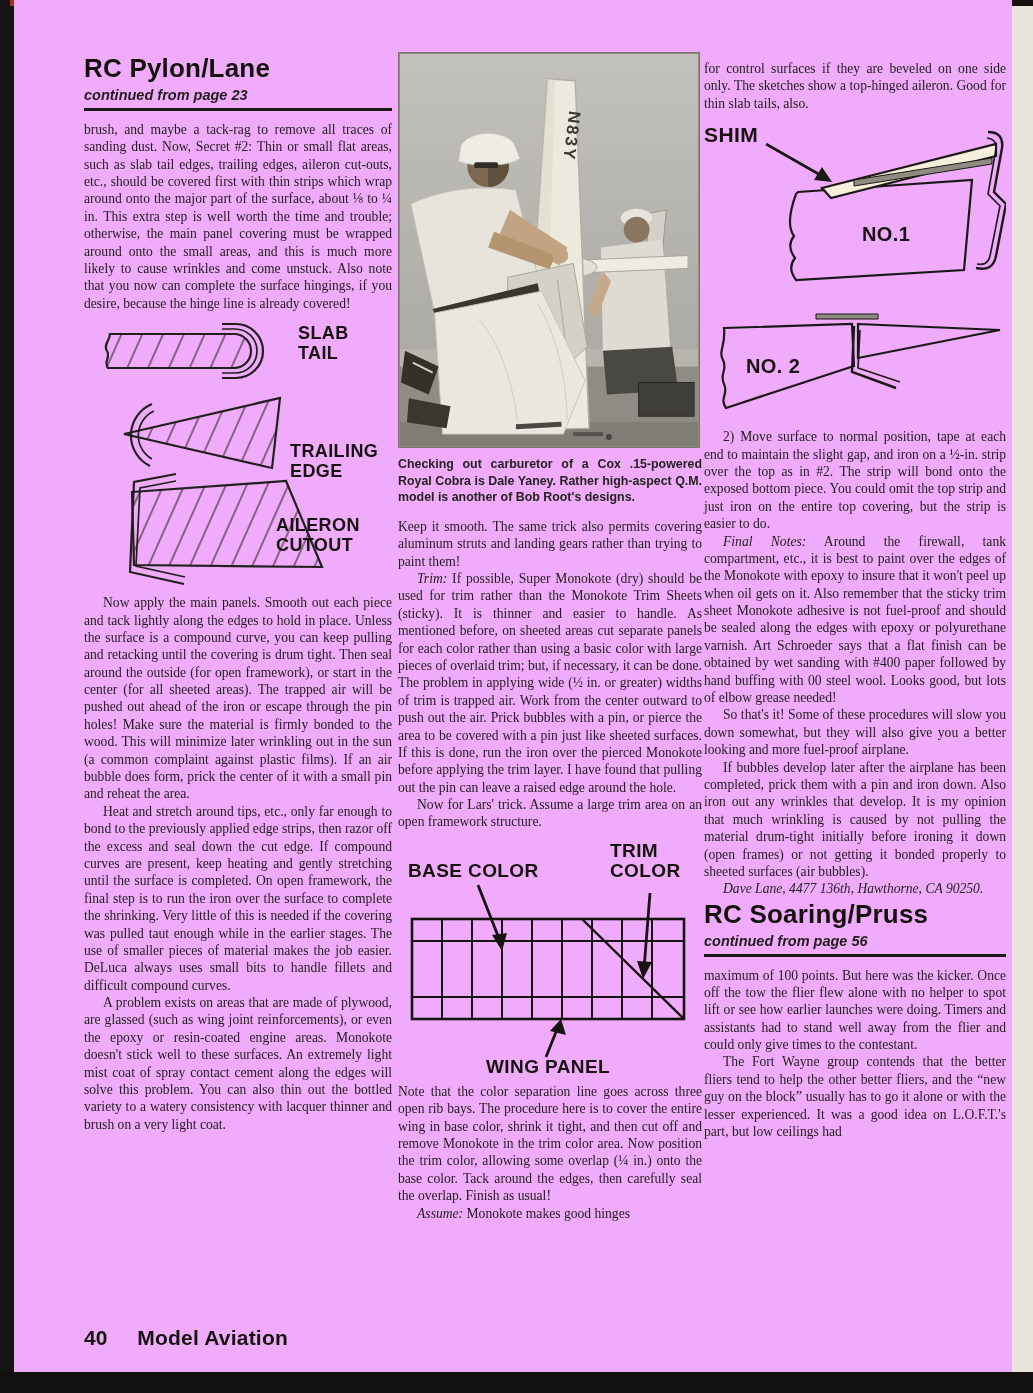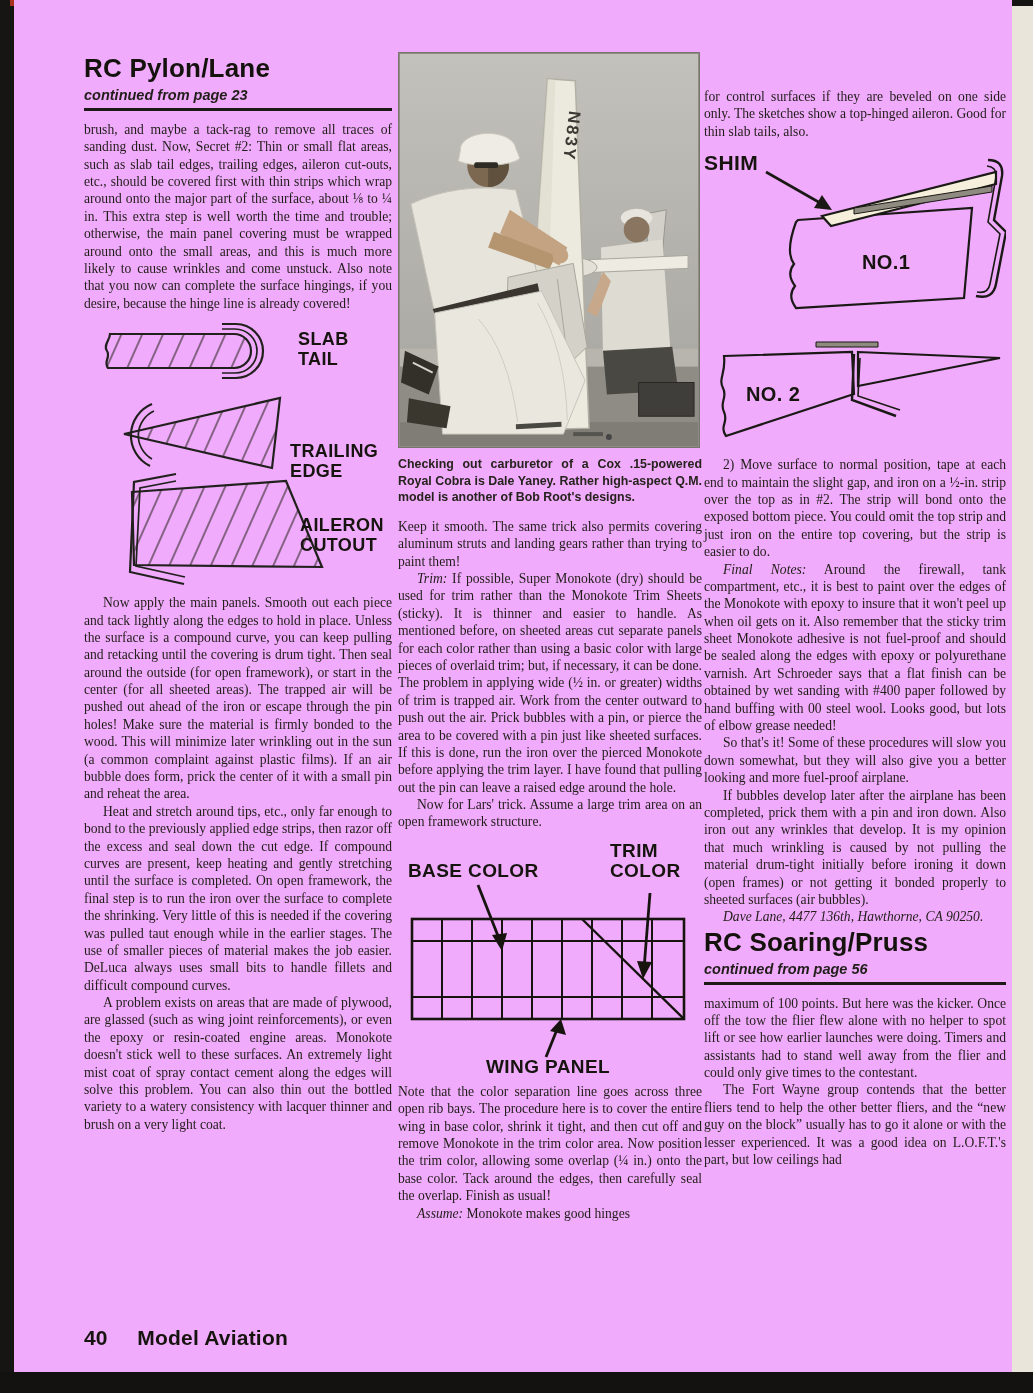--- a/index.html
+++ b/index.html
@@ -14,21 +14,21 @@
   .red-left{left:10px;top:0;width:322px;height:6px;background:#a83222;}
   .red-right{left:828px;top:0;width:184px;height:7px;background:#a83222;}
 
   .page{
     position:absolute;left:14px;top:0;width:998px;height:1372px;
     background:#f0abfc;color:#211d18;
   }
   .col{position:absolute;top:0;font-size:13.6px;line-height:1.28;text-align:justify;}
   .col-1{left:70px;width:308px;padding-top:52px;}
   .col-2{left:384px;width:304px;padding-top:52px;}
-  .col-3{left:690px;width:302px;padding-top:88px;}
+  .col-3{left:690px;width:302px;padding-top:60px;}
 
   h1.section{
     font-family:"Liberation Sans", sans-serif;font-weight:bold;font-size:26px;
     margin:0;color:#15120e;letter-spacing:.2px;text-align:left;
   }
   .continued{
     font-family:"Liberation Sans", sans-serif;font-style:italic;font-weight:bold;
     font-size:14.5px;margin:1px 0 3px;text-align:left;
   }
   .rule{height:3px;background:#1c1917;margin:2px 0 10px;}
@@ -97,23 +97,23 @@
           <path d="M40,44 L196,8 L188,78 z" fill="url(#hatch)" stroke-width="2.2"></path>
           <path d="M68,14 A34,34 0 0 0 66,76" stroke-width="2.2"></path>
           <path d="M70,21 A27,27 0 0 0 68,69" stroke-width="1.7"></path>
         </g>
         <g stroke="#21201d" fill="none" transform="translate(0,152)">
           <path d="M48,20 L202,9 L238,95 L50,93 z" fill="url(#hatch)" stroke-width="2.2"></path>
           <path d="M92,2 L50,10 L46,100 L100,112" stroke-width="2.2"></path>
           <path d="M92,9 L56,16 L52,94 L101,105" stroke-width="1.7"></path>
         </g>
       </svg>
-      <div class="dlabel" style="left:214px;top:10px;width:86px;">SLAB TAIL</div>
+      <div class="dlabel" style="left:214px;top:4px;width:86px;">SLAB TAIL</div>
       <div class="dlabel" style="left:206px;top:92px;width:100px;margin-top:30px;">TRAILING EDGE</div>
-      <div class="dlabel" style="left:216px;top:196px;width:96px;">AILERON CUTOUT</div>
+      <div class="dlabel" style="left:192px;top:196px;width:96px;">AILERON CUTOUT</div>
     </div>
 
     <p class="para">Now apply the main panels. Smooth out each piece and tack lightly along the edges to hold in place. Unless the surface is a compound curve, you can keep pulling and retacking until the covering is drum tight. Then seal around the outside (for open framework), or start in the center (for all sheeted areas). The trapped air will be pushed out ahead of the iron or escape through the pin holes! Make sure the material is firmly bonded to the wood. This will minimize later wrinkling out in the sun (a common complaint against plastic films). If an air bubble does form, prick the center of it with a small pin and reheat the area.</p>
     <p class="para">Heat and stretch around tips, etc., only far enough to bond to the previously applied edge strips, then razor off the excess and seal down the cut edge. If compound curves are present, keep heating and gently stretching until the surface is completed. On open framework, the final step is to run the iron over the surface to complete the shrinking. Very little of this is needed if the covering was pulled taut enough while in the earlier stages. The use of smaller pieces of material makes the job easier. DeLuca always uses small bits to handle fillets and difficult compound curves.</p>
     <p class="para">A problem exists on areas that are made of plywood, are glassed (such as wing joint reinforcements), or even the epoxy or resin-coated engine areas. Monokote doesn't stick well to these surfaces. An extremely light mist coat of spray contact cement along the edges will solve this problem. You can also thin out the bottled variety to a watery consistency with lacquer thinner and brush on a very light coat.</p>
   </div>
 
   <div class="col col-2">
     <div class="photo">
       <svg width="300" height="394" viewBox="0 0 303 397" preserveAspectRatio="none">

